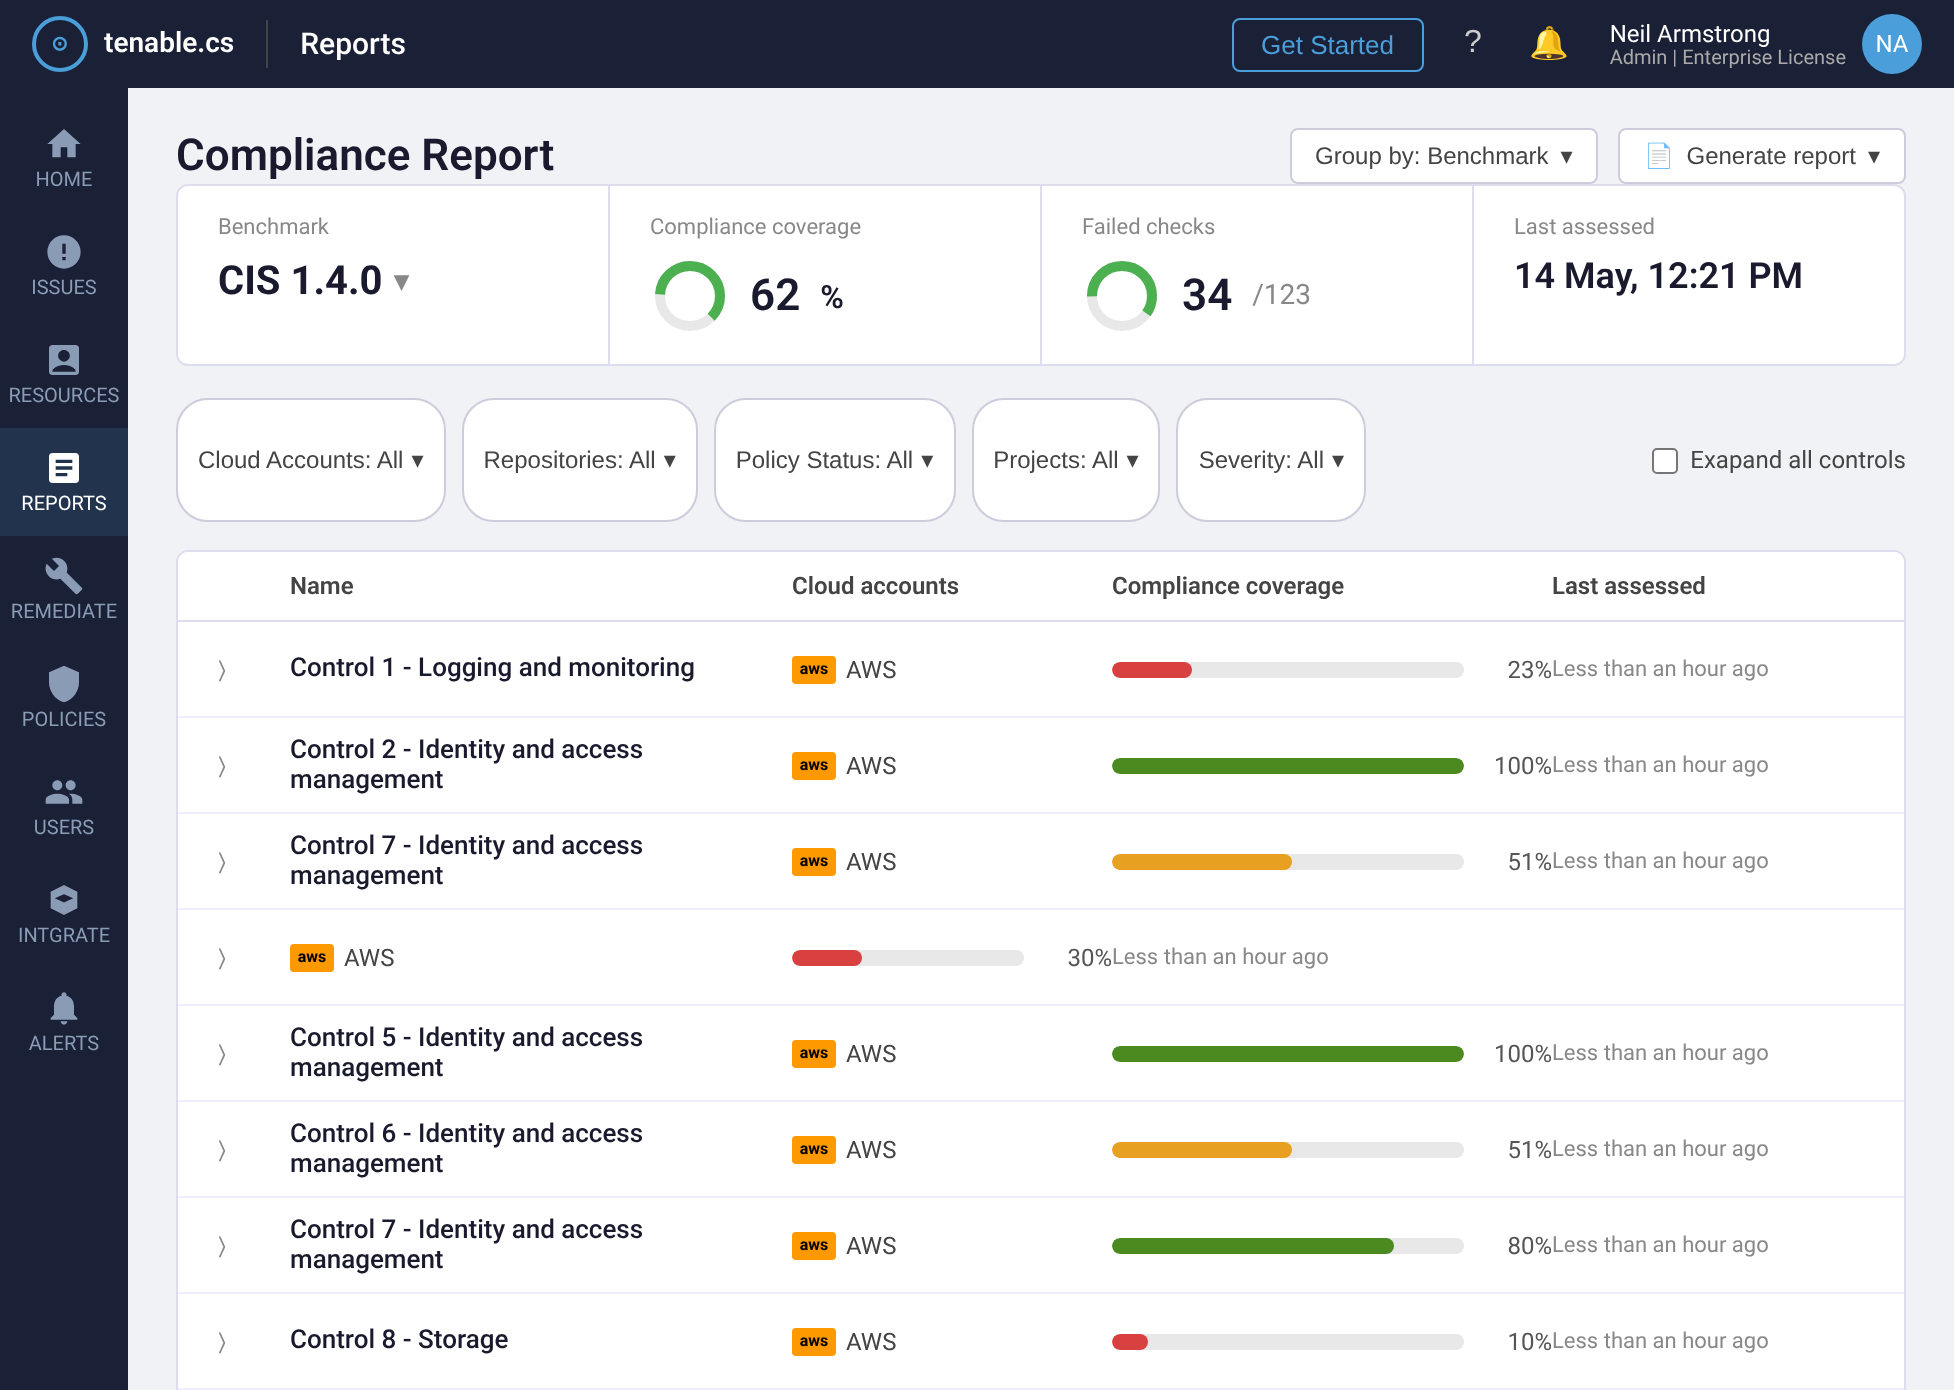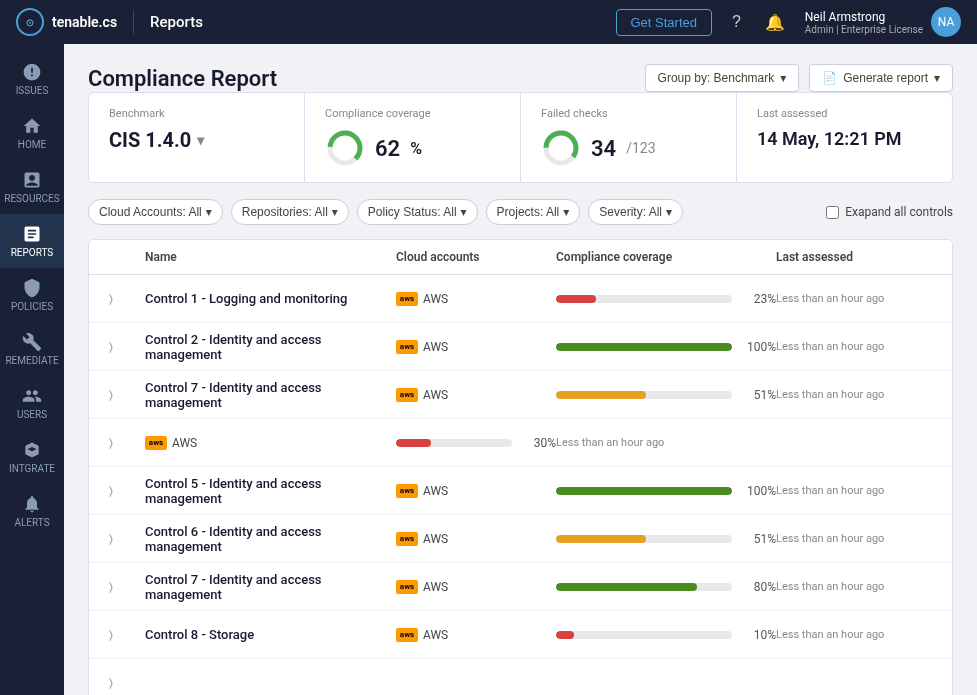--- a/index.html
+++ b/index.html
@@ -111,21 +111,21 @@
     
     .donut-wrap { position: relative; width: 40px; height: 40px; }
     .donut-wrap svg { width: 40px; height: 40px; }
 
     
     .filters {
       display: flex; gap: 8px; margin-bottom: 14px; align-items: center;
     }
     .filter-btn {
       display: flex; align-items: flex-end; gap: 4px;
-      border: 1px solid #ccd; background: #fff; padding: 5px 10px;
+      border: 1px solid #ccd; background: #fff; padding: 23px 10px;
       border-radius: 16px; cursor: pointer; font-size: 12px; color: #444;
     }
     .expand-check {
       margin-left: auto; display: flex; align-items: center; gap: 6px;
       font-size: 12px; cursor: pointer; color: #444;
     }
     .expand-check input { cursor: pointer; }
 
     
     .table-wrap {
@@ -201,58 +201,58 @@
       <div style="font-size:10px;color:#aaa;">Admin | Enterprise License</div>
     </div>
     <div class="topnav-avatar">NA</div>
   </div>
 </nav>
 
 <aside class="sidebar">
 
   <div class="sidebar-item">
     <svg viewBox="0 0 24 24" fill="currentColor">
+        <path d="M10 20v-6h4v6h5v-8h3L12 3 2 12h3v8z"></path>
+      </svg>
+    <span>HOME</span>
+  </div>
+
+  <div class="sidebar-item">
+    <svg viewBox="0 0 24 24" fill="currentColor">
         <path d="M12 2C6.48 2 2 6.48 2 12s4.48 10 10 10 10-4.48 10-10S17.52 2 12 2zm1 15h-2v-2h2v2zm0-4h-2V7h2v6z"></path>
       </svg>
     <span>ISSUES</span>
   </div>
 
   <div class="sidebar-item">
     <svg viewBox="0 0 24 24" fill="currentColor">
-        <path d="M10 20v-6h4v6h5v-8h3L12 3 2 12h3v8z"></path>
-      </svg>
-    <span>HOME</span>
-  </div>
-
-  <div class="sidebar-item">
-    <svg viewBox="0 0 24 24" fill="currentColor">
         <path d="M19 3H5c-1.1 0-2 .9-2 2v14c0 1.1.9 2 2 2h14c1.1 0 2-.9 2-2V5c0-1.1-.9-2-2-2zm-7 3c1.93 0 3.5 1.57 3.5 3.5S13.93 13 12 13s-3.5-1.57-3.5-3.5S10.07 6 12 6zm7 13H5v-.23c0-.62.28-1.2.76-1.58C7.47 15.82 9.64 15 12 15s4.53.82 6.24 2.19c.48.38.76.97.76 1.58V19z"></path>
       </svg>
     <span>RESOURCES</span>
   </div>
 
   <div class="sidebar-item active">
     <svg viewBox="0 0 24 24" fill="currentColor">
         <path d="M19 3H5c-1.1 0-2 .9-2 2v14c0 1.1.9 2 2 2h14c1.1 0 2-.9 2-2V5c0-1.1-.9-2-2-2zm-5 14H7v-2h7v2zm3-4H7v-2h10v2zm0-4H7V7h10v2z"></path>
       </svg>
     <span>REPORTS</span>
   </div>
 
   <div class="sidebar-item">
     <svg viewBox="0 0 24 24" fill="currentColor">
+        <path d="M22.7 19l-9.1-9.1c.9-2.3.4-5-1.5-6.9-2-2-5-2.4-7.4-1.3L9 6 6 9 1.6 4.7C.4 7.1.9 10.1 2.9 12.1c1.9 1.9 4.6 2.4 6.9 1.5l9.1 9.1c.4.4 1 .4 1.4 0l2.3-2.3c.5-.4.5-1.1.1-1.4z"></path>
+      </svg>
+    <span>REMEDIATE</span>
+  </div>
+
+  <div class="sidebar-item">
+    <svg viewBox="0 0 24 24" fill="currentColor">
         <path d="M12 1L3 5v6c0 5.55 3.84 10.74 9 12 5.16-1.26 9-6.45 9-12V5l-9-4z"></path>
       </svg>
     <span>POLICIES</span>
-  </div>
-
-  <div class="sidebar-item">
-    <svg viewBox="0 0 24 24" fill="currentColor">
-        <path d="M22.7 19l-9.1-9.1c.9-2.3.4-5-1.5-6.9-2-2-5-2.4-7.4-1.3L9 6 6 9 1.6 4.7C.4 7.1.9 10.1 2.9 12.1c1.9 1.9 4.6 2.4 6.9 1.5l9.1 9.1c.4.4 1 .4 1.4 0l2.3-2.3c.5-.4.5-1.1.1-1.4z"></path>
-      </svg>
-    <span>REMEDIATE</span>
   </div>
 
   <div class="sidebar-item">
     <svg viewBox="0 0 24 24" fill="currentColor">
         <path d="M16 11c1.66 0 2.99-1.34 2.99-3S17.66 5 16 5c-1.66 0-3 1.34-3 3s1.34 3 3 3zm-8 0c1.66 0 2.99-1.34 2.99-3S9.66 5 8 5C6.34 5 5 6.34 5 8s1.34 3 3 3zm0 2c-2.33 0-7 1.17-7 3.5V19h14v-2.5c0-2.33-4.67-3.5-7-3.5zm8 0c-.29 0-.62.02-.97.05 1.16.84 1.97 1.97 1.97 3.45V19h6v-2.5c0-2.33-4.67-3.5-7-3.5z"></path>
       </svg>
     <span>USERS</span>
   </div>
 
   <div class="sidebar-item">

